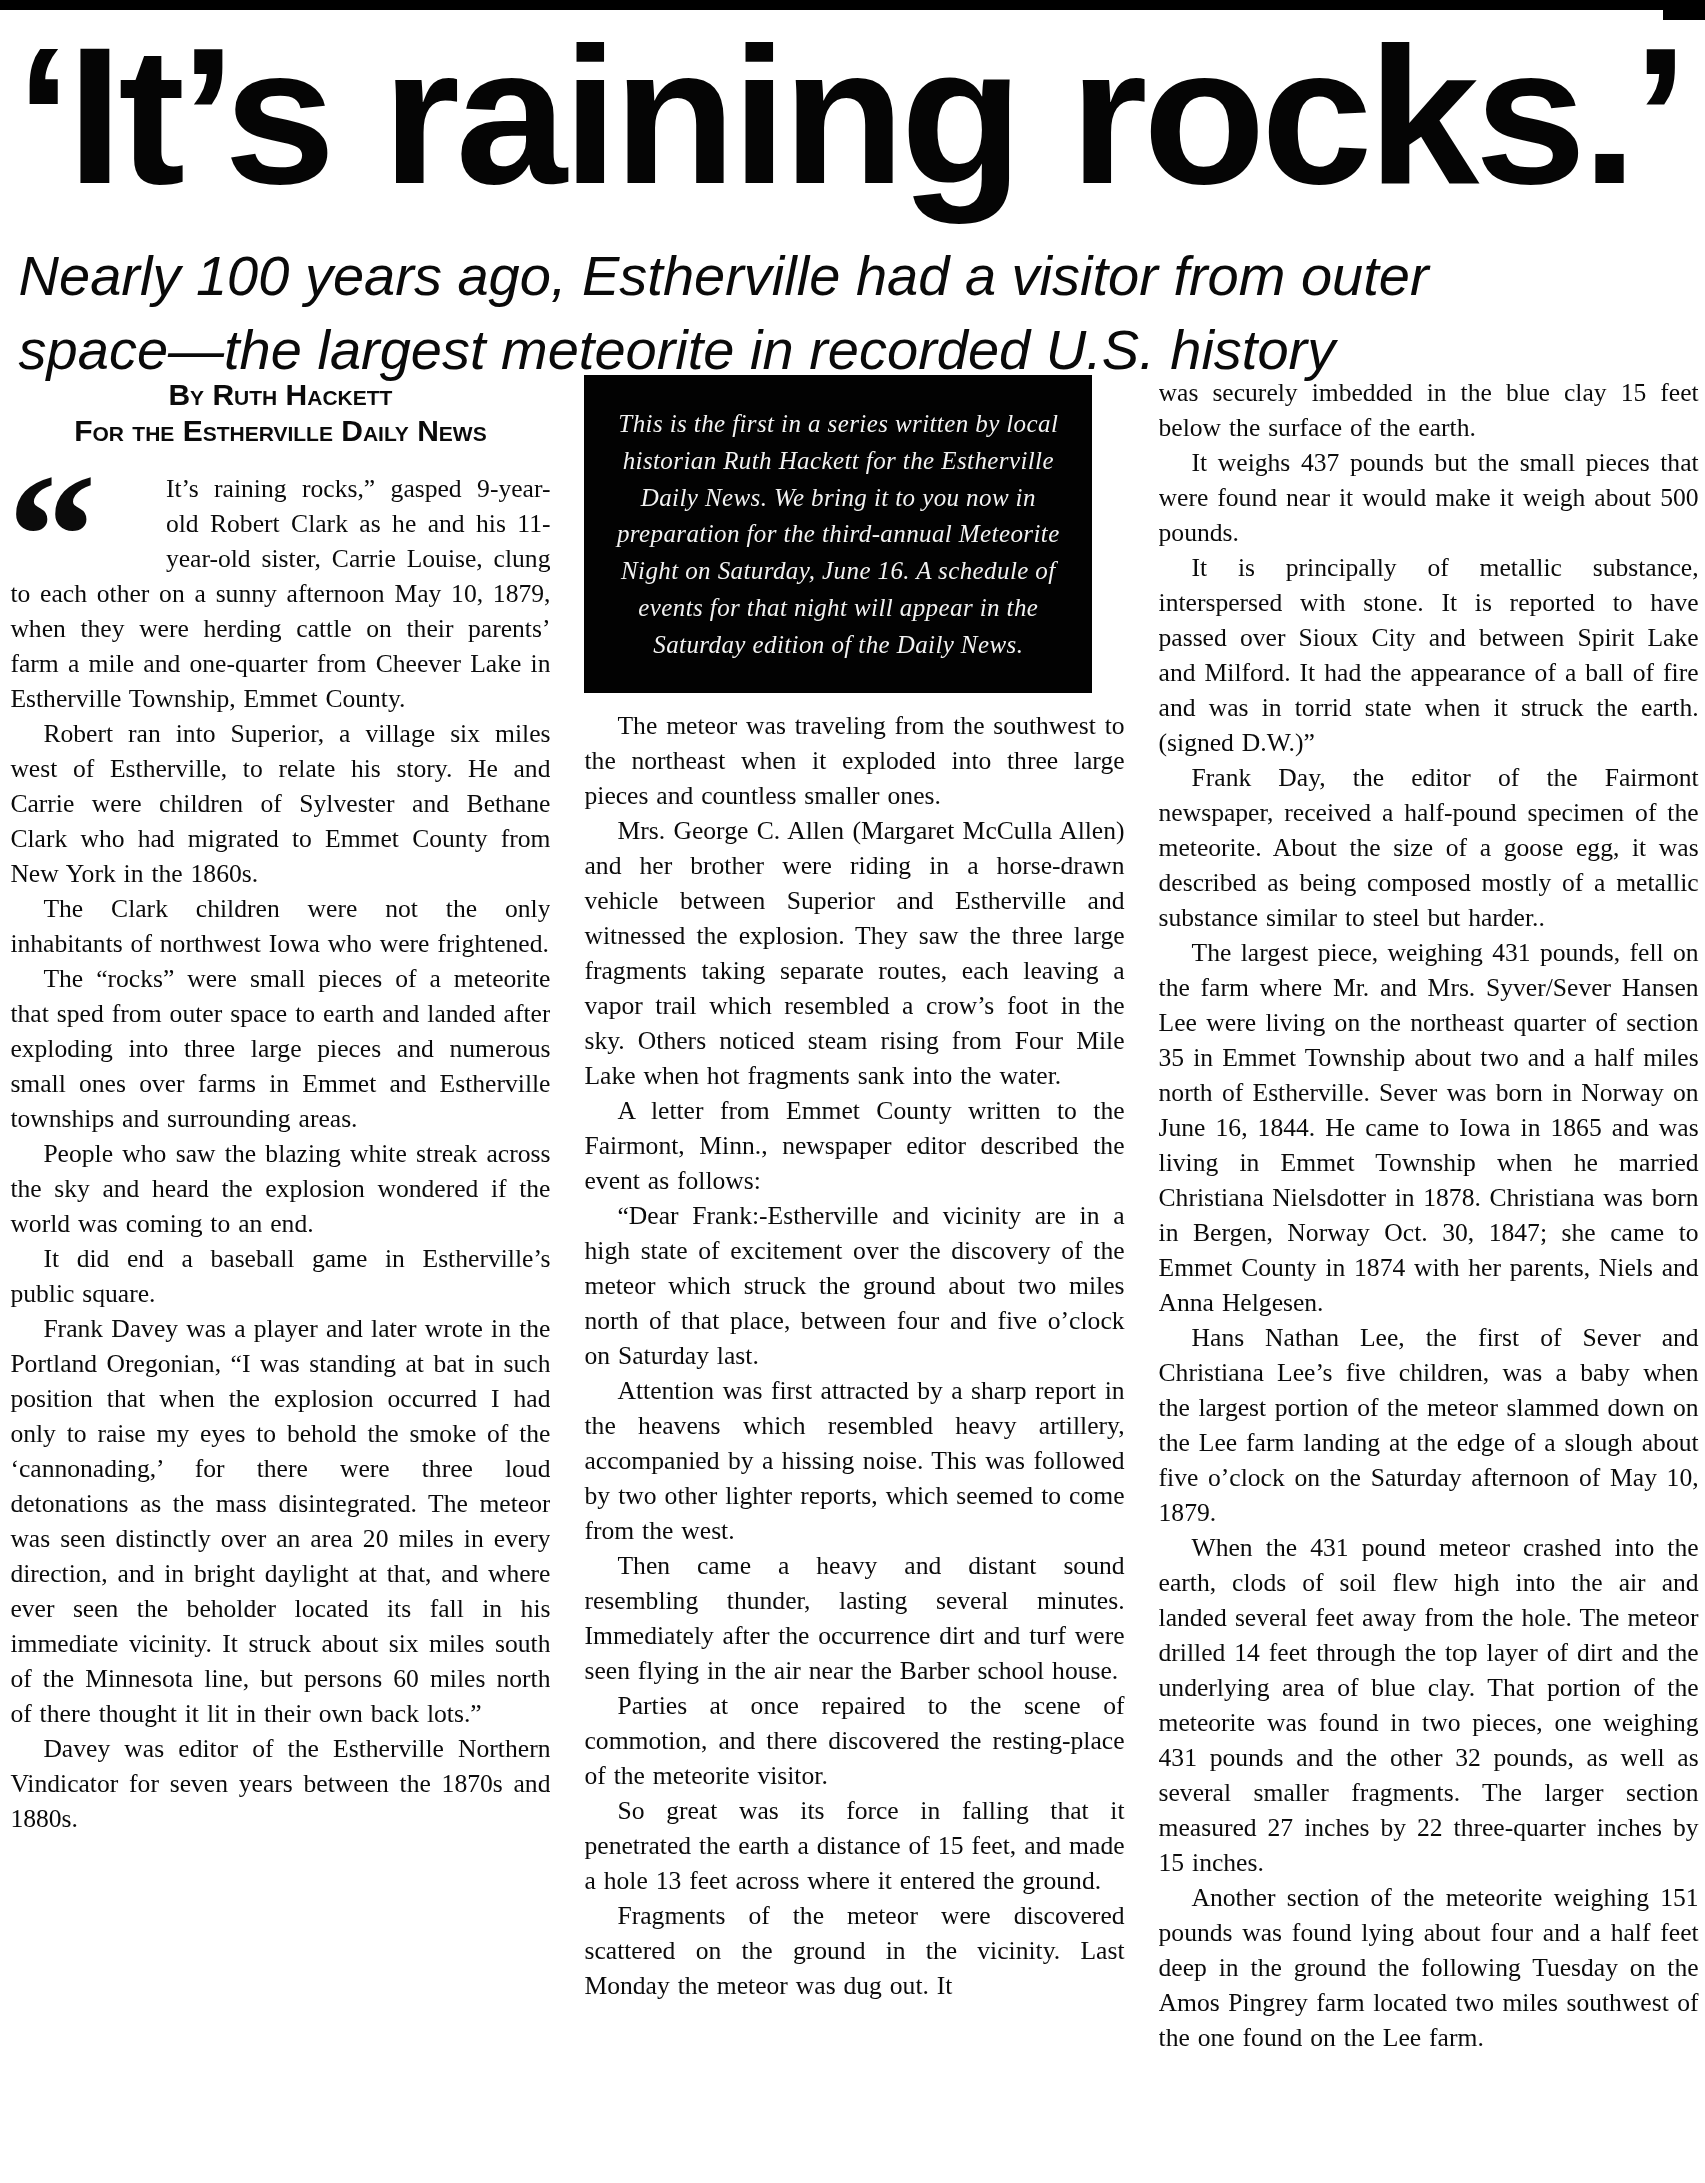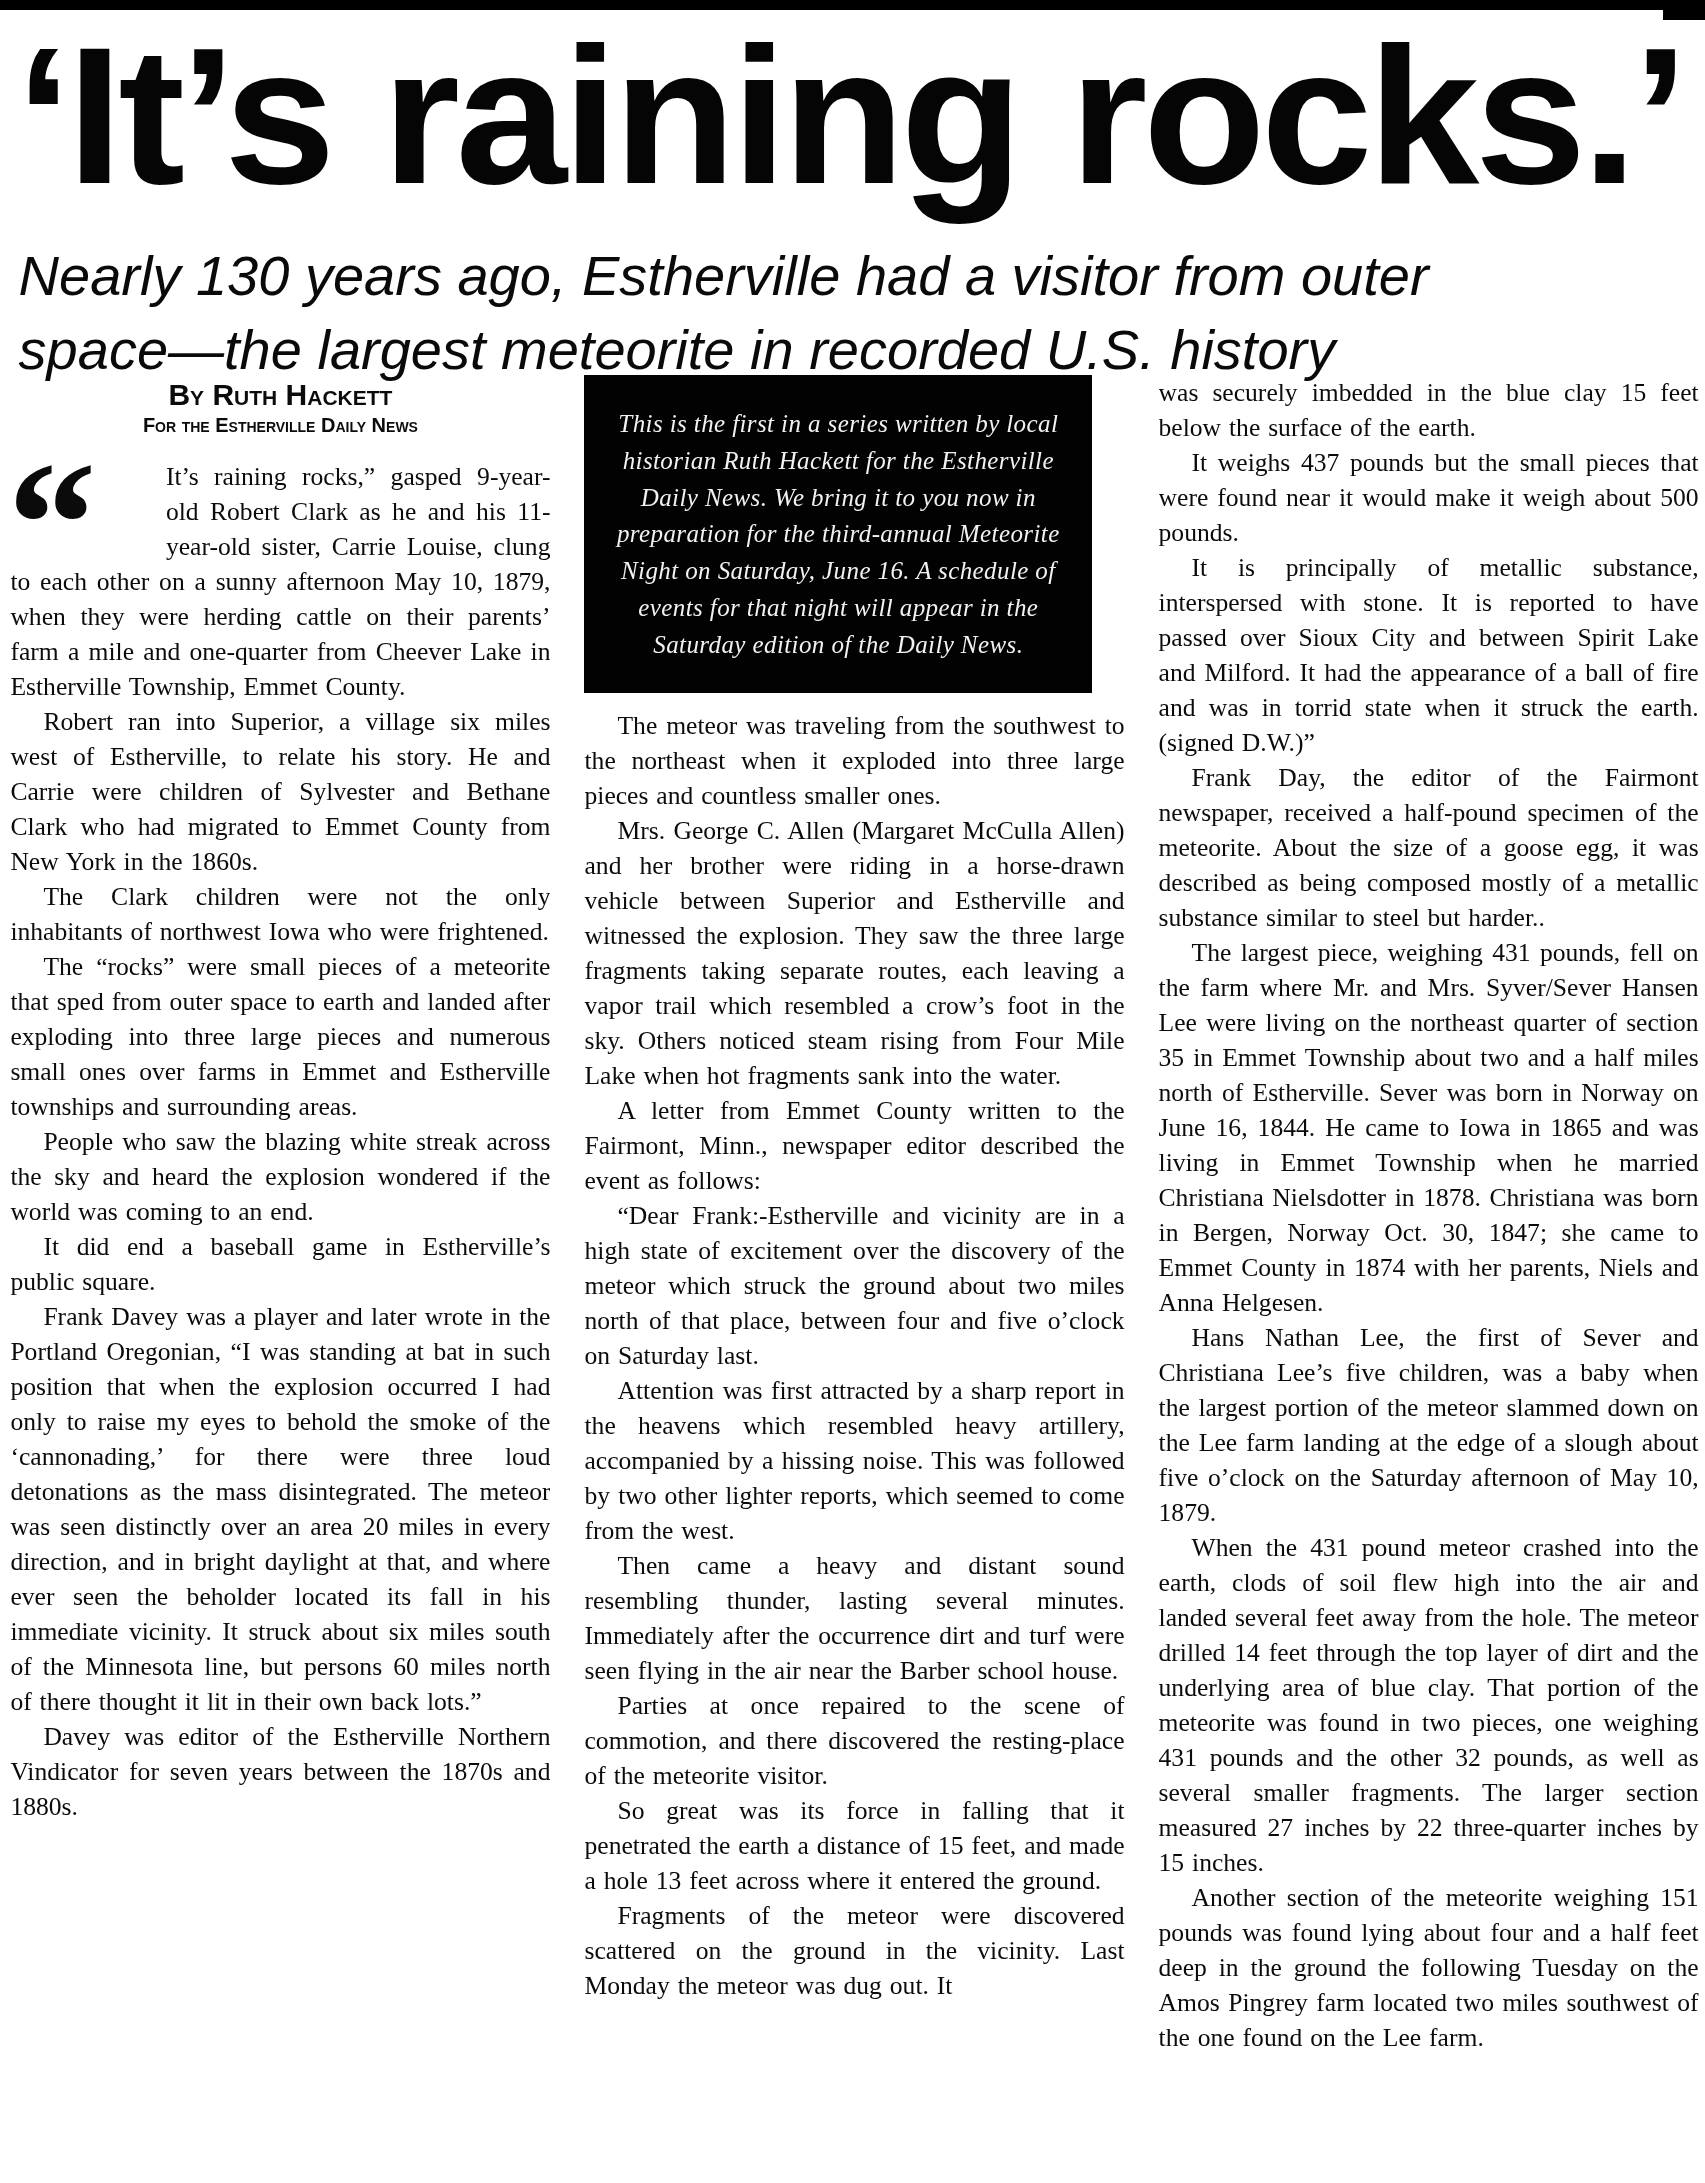--- a/index.html
+++ b/index.html
@@ -29,21 +29,21 @@
   .col{flex:1 1 0;overflow:hidden;text-align:justify;}
   .col p{
     margin:0;font-size:25.6px;line-height:35px;text-indent:33px;
     word-spacing:1.5px;
   }
   .col p.noindent{text-indent:0;}
 
   #byline{ text-align:center;text-indent:0;margin:3px 0 22px 0;
     font-family:"Liberation Sans",sans-serif;}
   #byline .l1{font-variant:small-caps;font-weight:bold;font-size:30px;line-height:1.15;}
-  #byline .l2{font-variant:small-caps;font-weight:bold;font-size:20px;line-height:1.2;}
+  #byline .l2{font-variant:small-caps;font-weight:bold;font-size:30px;line-height:1.2;}
 
   .dropcap{
     float:left;font-family:"Liberation Serif",serif;font-weight:bold;
     font-size:178px;line-height:0.9;height:102px;width:154px;
     margin:3px 4.5px 0 -3px;letter-spacing:-10.4px;overflow:visible;
     text-indent:0;position:relative;top:-18px;
   }
   p.lead{text-indent:0;}
 
   #editor-note{
@@ -60,21 +60,21 @@
 <body>
 
 <div id="top-bar" class="artifact"></div>
 <div id="top-corner" class="artifact"></div>
 
 <div id="headline-wrap">
   <span id="headline" style="transform: scaleX(1.03442);">‘It’s raining rocks.’</span>
 </div>
 
 <div id="subhead">
-  <div>Nearly 130 years ago, Estherville had a visitor from outer</div>
+  <div>Nearly 100 years ago, Estherville had a visitor from outer</div>
   <div>space—the largest meteorite in recorded U.S. history</div>
 </div>
 
 <div id="columns">
 
   <div class="col">
     <div id="byline">
       <div class="l1">By Ruth Hackett</div>
       <div class="l2">For the Estherville Daily News</div>
     </div>

